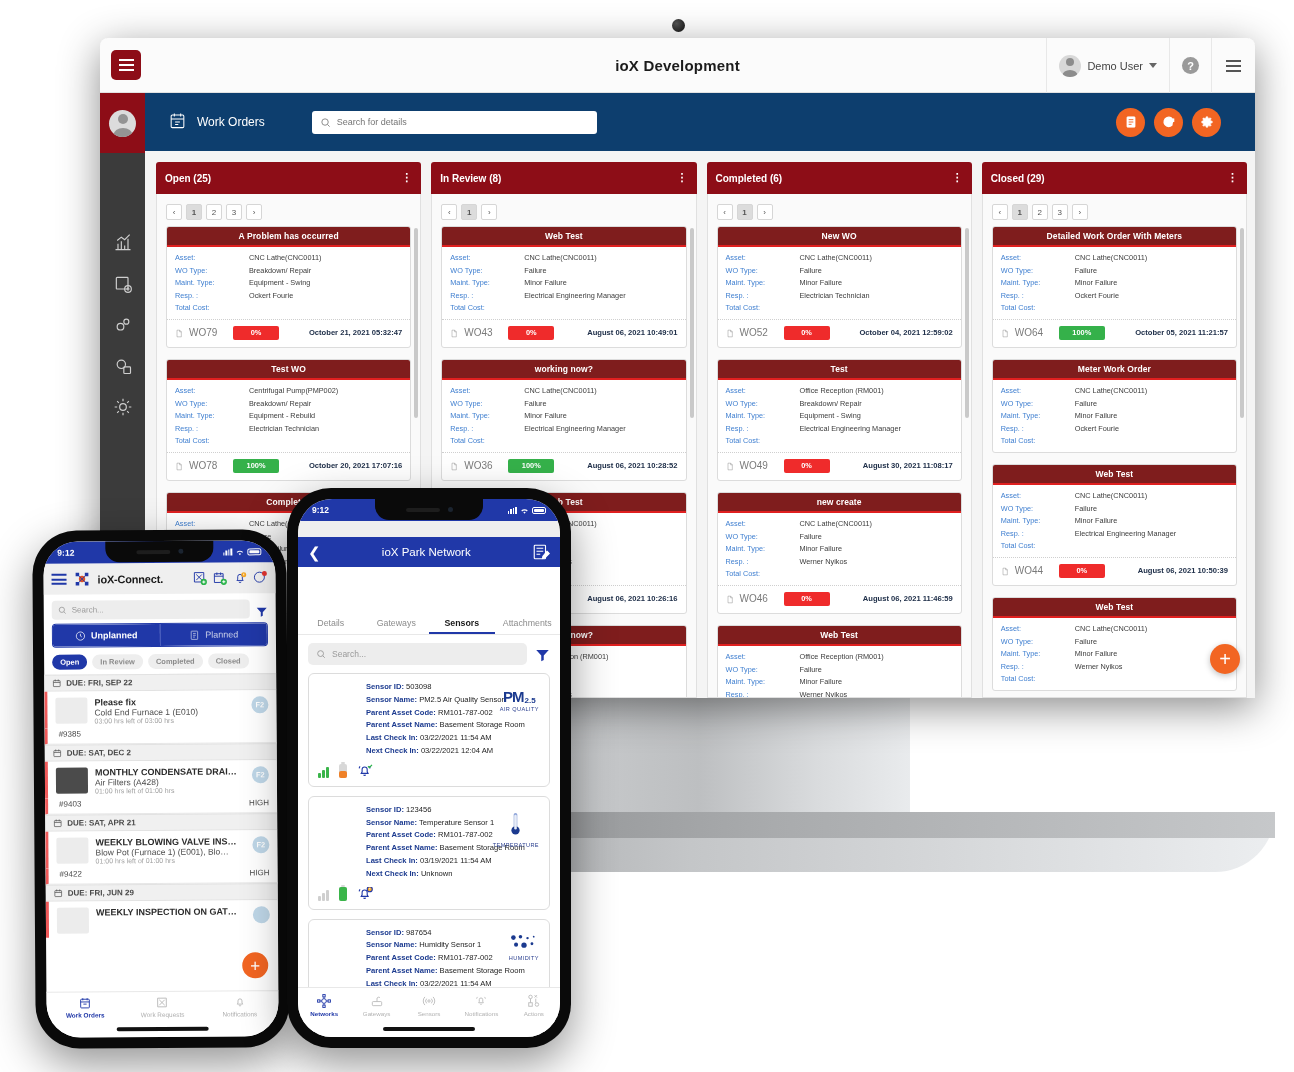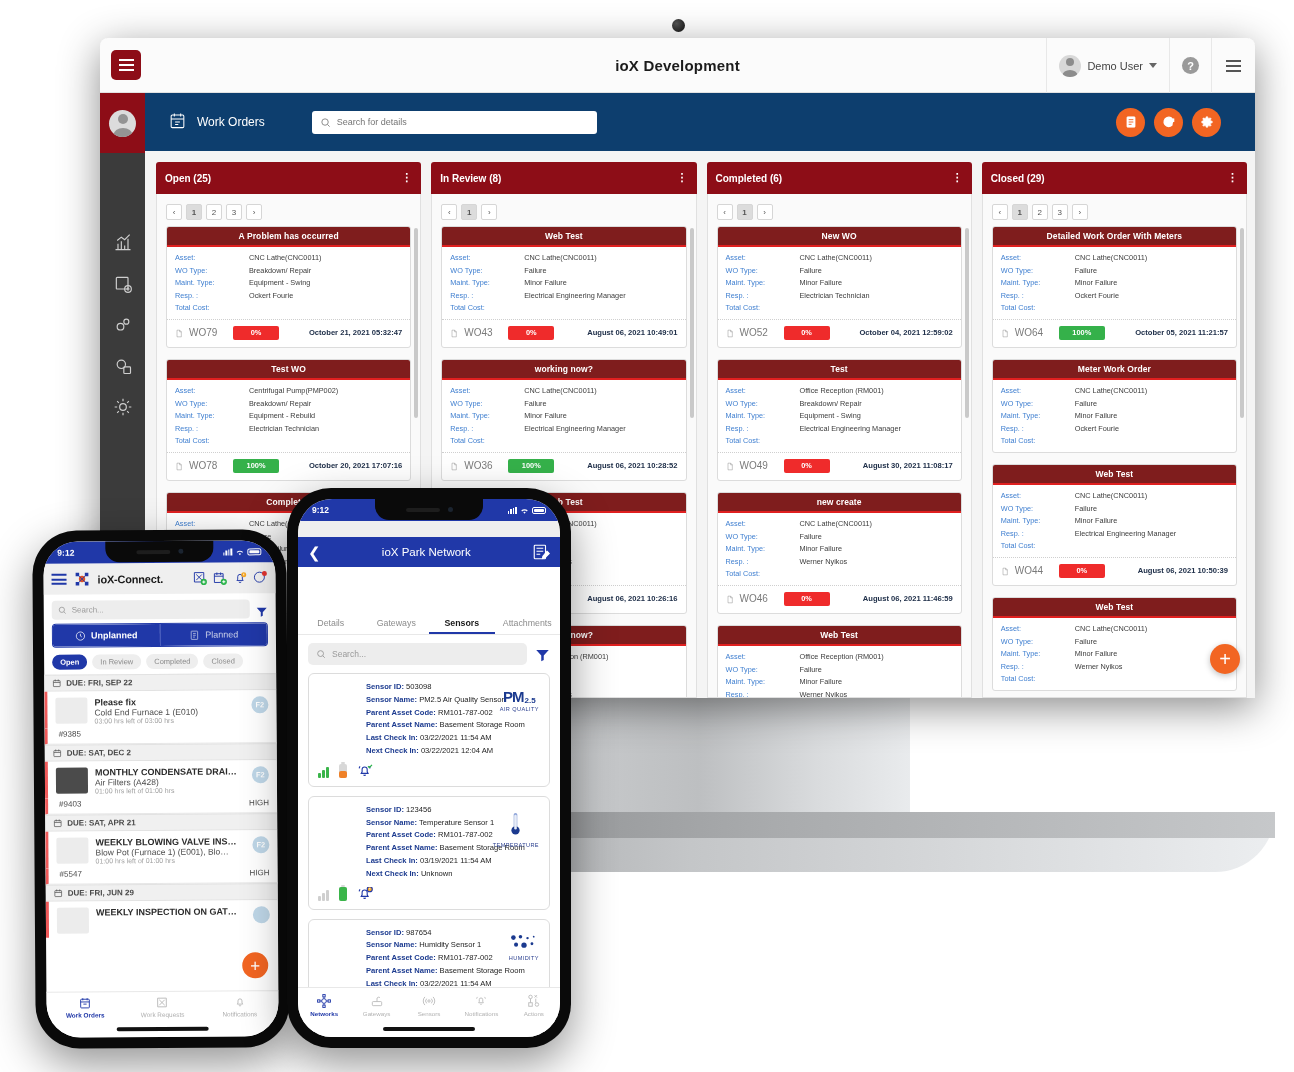--- a/index.html
+++ b/index.html
@@ -173,21 +173,21 @@
   .p1-act { width:15px; height:15px; position:relative; cursor:pointer; }
   .p1-search-row { display:flex; align-items:center; gap:6px; padding:6px 8px 4px; }
   .p1-search { flex:1; height:19px; background:#ededed; border-radius:4px; display:flex; align-items:center; gap:5px; padding:0 6px; }
   .p1-search span { font-size:8px; color:#9a9a9a; }
   .funnel { width:12px;height:11px; }
   .seg { margin:0 8px; display:flex; height:24px; border-radius:4px; overflow:hidden; border:1px solid #2038a8; }
   .seg-item { flex:1; display:flex; align-items:center; justify-content:center; gap:5px;
     background:#2038a8; color:#fff; font-size:9px; font-weight:bold; cursor:pointer; }
   .seg-item.alt { background:#2038a8; color:#c9cfe8; font-weight:normal; border-left:1px solid #4b5fbe;}
   .chips { display:flex; gap:5px; padding:7px 8px 5px; }
-  .chip { font-size:7.5px; padding:3px 8px; border-radius:9px; background:#eeeeee; color:#8a8a8a; cursor:pointer;}
+  .chip { font-size:7.5px; padding:3px 8px; border-radius:9px; background:#eeeeee; color:#8a8a8a; cursor:pointer;font-weight:bold;}
   .chip.active { background:#2038a8; color:#fff; font-weight:bold; }
   .due-row { background:#f0f0f0; border-top:1px solid #e2e2e2; border-bottom:1px solid #e2e2e2;
     padding:3px 8px; display:flex; align-items:center; gap:5px; font-size:8px; color:#4a4a4a; font-weight:600; }
   .due-ico { width:9px;height:9px; }
   .wo-item { display:flex; padding:6px 8px 4px; gap:7px; border-left:3px solid #f05a5a; background:#fff; cursor:pointer;}
   .wo-thumb { width:32px; height:26px; background:#ececec; flex:none; border-radius:2px; position:relative; overflow:hidden;}
   .wo-thumb.dark { background:#4b4b4b; }
   .wo-body { flex:1; min-width:0; }
   .wo-t1 { font-size:9px; font-weight:bold; color:#2b2b2b; white-space:nowrap; overflow:hidden; text-overflow:ellipsis;}
   .wo-t2 { font-size:8.5px; color:#4d4d4d; white-space:nowrap; overflow:hidden; text-overflow:ellipsis;}
@@ -1080,21 +1080,21 @@
         <div class="wo-item">
           <div class="wo-thumb"></div>
           <div class="wo-body">
             <div class="wo-t1">WEEKLY BLOWING VALVE INS…</div>
             <div class="wo-t2">Blow Pot (Furnace 1) (E001), Blo…</div>
             <div class="wo-t3">01:00 hrs left of 01:00 hrs</div>
           </div>
           <div class="wo-badge">F2</div>
         </div>
         <div class="wo-sub">
-          <span class="wo-num">#5547</span>
+          <span class="wo-num">#9422</span>
           <span class="wo-prio">HIGH</span>
         </div>
         <div class="due-row">
           <span class="due-ico"><svg viewBox="0 0 24 24" fill="none" stroke="#5a5a5a" stroke-width="2">
               <rect x="3" y="5" width="18" height="16" rx="1.5"></rect>
               <path d="M3 10h18M8 2v5M16 2v5"></path>
             </svg></span>
           <span>DUE: FRI, JUN 29</span>
         </div>
         <div class="wo-item">

